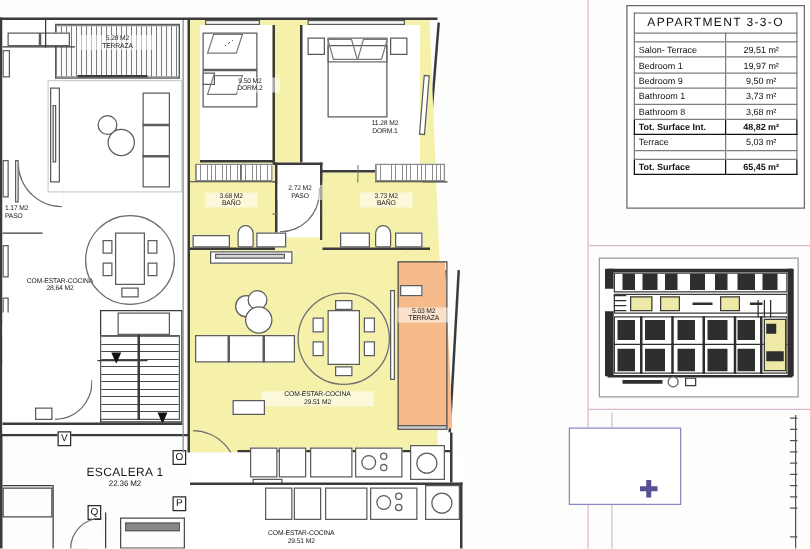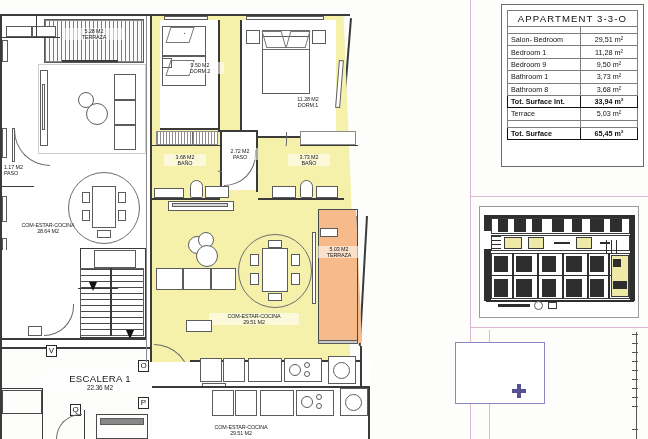--- a/index.html
+++ b/index.html
@@ -325,42 +325,42 @@
     <table class="info">
       <tbody>
         <tr class="title">
           <td colspan="2">APPARTMENT 3-3-O</td>
         </tr>
         <tr class="spacer">
             <td></td>
             <td></td>
           </tr>
         <tr>
-          <td>Salon- Bedroom</td>
+          <td>Salon- Terrace</td>
           <td class="num">29,51 m²</td>
         </tr>
         <tr>
           <td>Bedroom 1</td>
-          <td class="num">11,28 m²</td>
+          <td class="num">19,97 m²</td>
         </tr>
         <tr>
           <td>Bedroom 9</td>
           <td class="num">9,50 m²</td>
         </tr>
         <tr>
           <td>Bathroom 1</td>
           <td class="num">3,73 m²</td>
         </tr>
         <tr>
           <td>Bathroom 8</td>
           <td class="num">3,68 m²</td>
         </tr>
         <tr class="bold">
           <td>Tot. Surface Int.</td>
-          <td class="num">33,94 m²</td>
+          <td class="num">48,82 m²</td>
         </tr>
         <tr>
           <td>Terrace</td>
           <td class="num">5,03 m²</td>
         </tr>
         <tr class="spacer">
             <td></td>
             <td></td>
           </tr>
         <tr class="bold">

